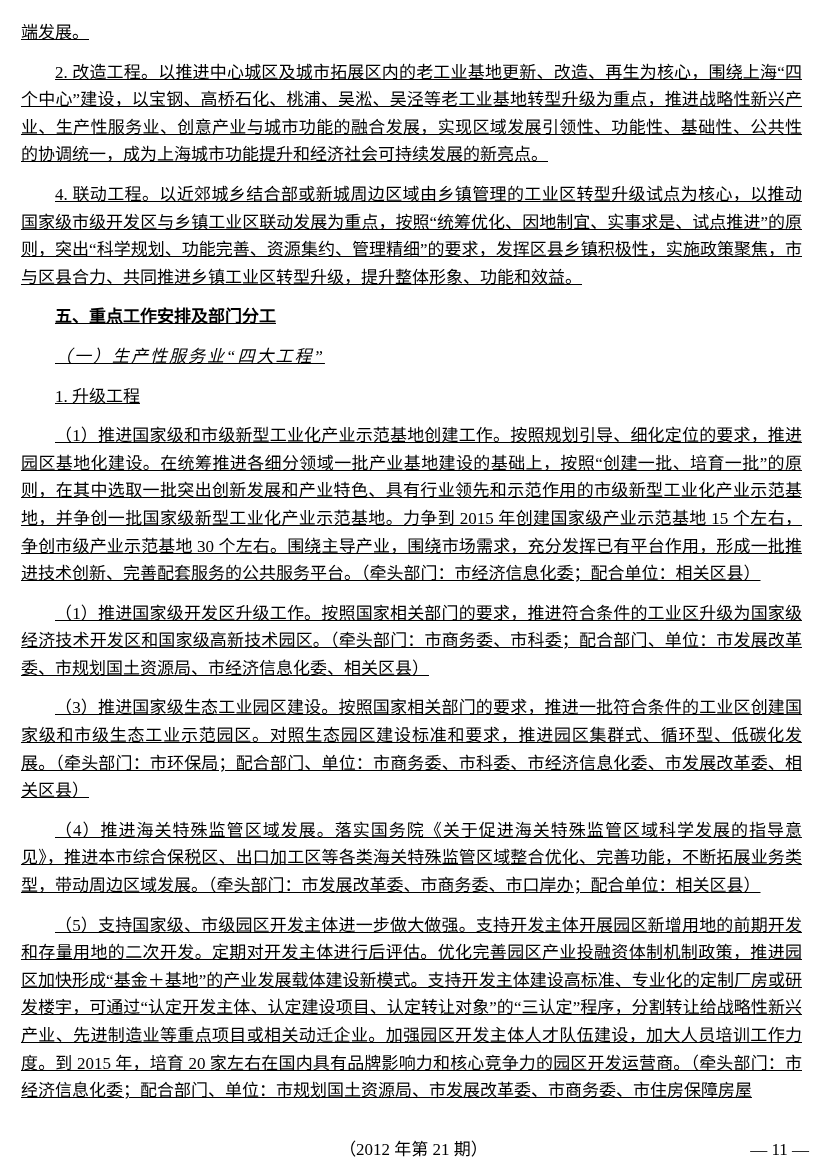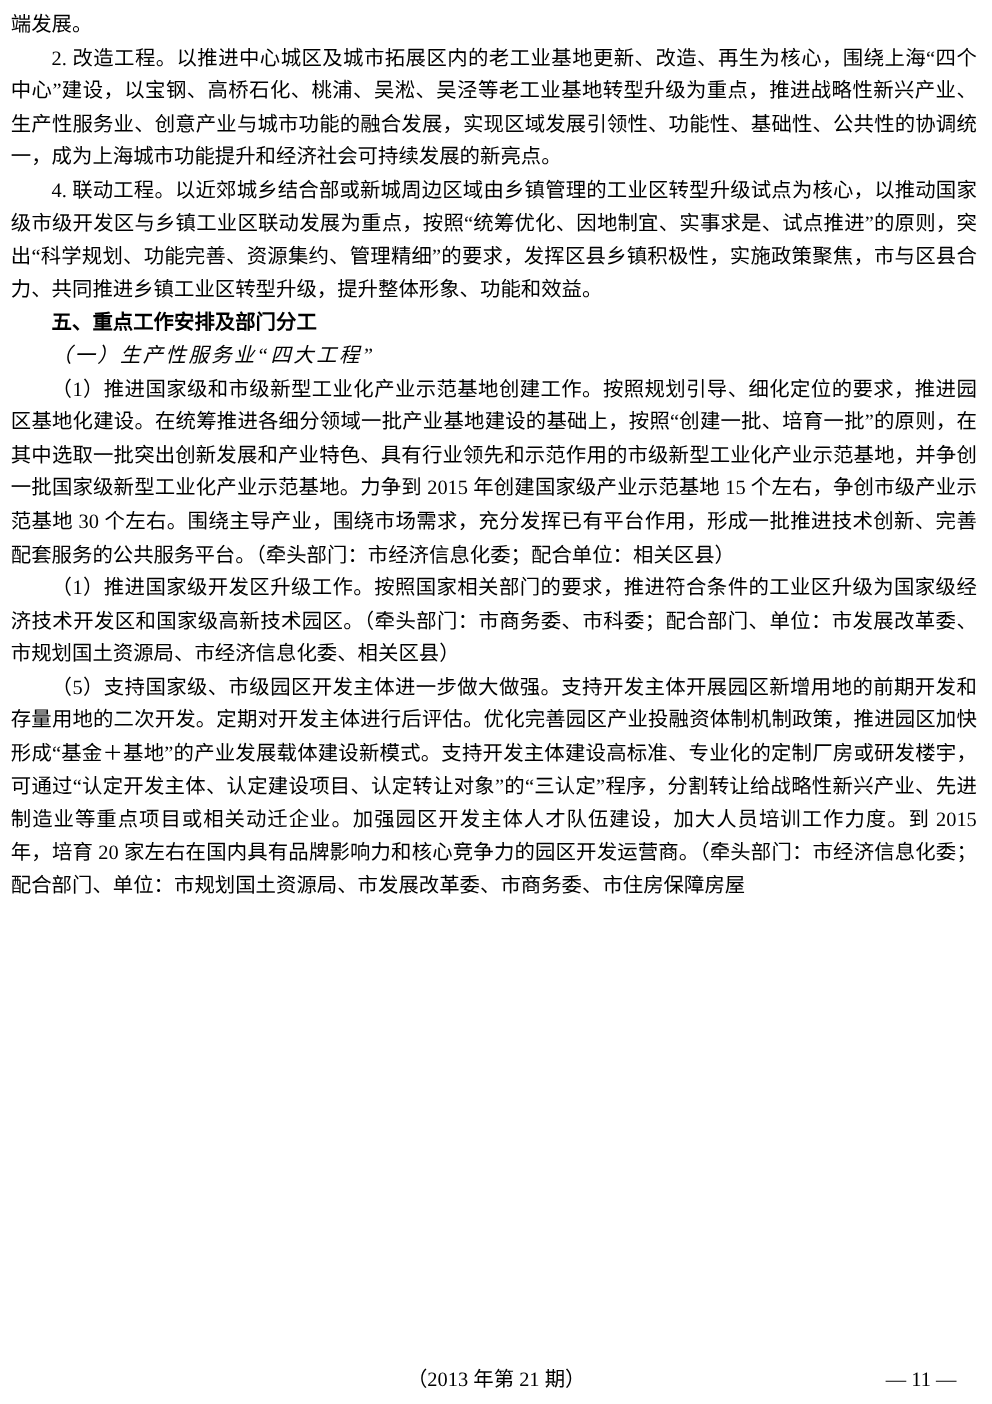--- a/index.html
+++ b/index.html
@@ -14,25 +14,26 @@
     height: 1170px;
     background: #ffffff;
     color: #000000;
     font-family: "Liberation Serif", "DejaVu Serif", serif;
     font-size: 17px;
     line-height: 27.6px;
     overflow: hidden;
     padding: 7px 13px 0 9px;
   }
   .content p {
-    margin: 0;
+    margin: 12px;
     padding: 0;
     text-align: justify;
     text-justify: inter-ideograph;
     word-break: break-all;
+    text-decoration: underline;
   }
   .content p.body,
   .content p.heading-bold,
   .content p.heading-kaiti {
     text-indent: 2em;
   }
   .content p.plain {
     text-indent: 0;
   }
   .content p.heading-bold {
@@ -50,35 +51,38 @@
     bottom: 6px;
     height: 28px;
     line-height: 28px;
     text-align: center;
   }
   .footer .issue {
     display: inline-block;
   }
   .footer .pagenum {
     position: absolute;
-    right: 30px;
+    right: 18px;
     top: 0;
   }
 </style>
 </head>
 <body>
 
 <div class="page">
   <div class="content">
       <p class="plain">端发展。</p>
       <p class="body">2. 改造工程。以推进中心城区及城市拓展区内的老工业基地更新、改造、再生为核心，围绕上海“四个中心”建设，以宝钢、高桥石化、桃浦、吴淞、吴泾等老工业基地转型升级为重点，推进战略性新兴产业、生产性服务业、创意产业与城市功能的融合发展，实现区域发展引领性、功能性、基础性、公共性的协调统一，成为上海城市功能提升和经济社会可持续发展的新亮点。</p>
       <p class="body">4. 联动工程。以近郊城乡结合部或新城周边区域由乡镇管理的工业区转型升级试点为核心，以推动国家级市级开发区与乡镇工业区联动发展为重点，按照“统筹优化、因地制宜、实事求是、试点推进”的原则，突出“科学规划、功能完善、资源集约、管理精细”的要求，发挥区县乡镇积极性，实施政策聚焦，市与区县合力、共同推进乡镇工业区转型升级，提升整体形象、功能和效益。</p>
       <p class="heading-bold">五、重点工作安排及部门分工</p>
       <p class="heading-kaiti">（一）生产性服务业“四大工程”</p>
+      <p class="body">1. 升级工程</p>
       <p class="body">（1）推进国家级和市级新型工业化产业示范基地创建工作。按照规划引导、细化定位的要求，推进园区基地化建设。在统筹推进各细分领域一批产业基地建设的基础上，按照“创建一批、培育一批”的原则，在其中选取一批突出创新发展和产业特色、具有行业领先和示范作用的市级新型工业化产业示范基地，并争创一批国家级新型工业化产业示范基地。力争到 2015 年创建国家级产业示范基地 15 个左右，争创市级产业示范基地 30 个左右。围绕主导产业，围绕市场需求，充分发挥已有平台作用，形成一批推进技术创新、完善配套服务的公共服务平台。（牵头部门：市经济信息化委；配合单位：相关区县）</p>
       <p class="body">（1）推进国家级开发区升级工作。按照国家相关部门的要求，推进符合条件的工业区升级为国家级经济技术开发区和国家级高新技术园区。（牵头部门：市商务委、市科委；配合部门、单位：市发展改革委、市规划国土资源局、市经济信息化委、相关区县）</p>
+      <p class="body">（3）推进国家级生态工业园区建设。按照国家相关部门的要求，推进一批符合条件的工业区创建国家级和市级生态工业示范园区。对照生态园区建设标准和要求，推进园区集群式、循环型、低碳化发展。（牵头部门：市环保局；配合部门、单位：市商务委、市科委、市经济信息化委、市发展改革委、相关区县）</p>
+      <p class="body">（4）推进海关特殊监管区域发展。落实国务院《关于促进海关特殊监管区域科学发展的指导意见》，推进本市综合保税区、出口加工区等各类海关特殊监管区域整合优化、完善功能，不断拓展业务类型，带动周边区域发展。（牵头部门：市发展改革委、市商务委、市口岸办；配合单位：相关区县）</p>
       <p class="body">（5）支持国家级、市级园区开发主体进一步做大做强。支持开发主体开展园区新增用地的前期开发和存量用地的二次开发。定期对开发主体进行后评估。优化完善园区产业投融资体制机制政策，推进园区加快形成“基金＋基地”的产业发展载体建设新模式。支持开发主体建设高标准、专业化的定制厂房或研发楼宇，可通过“认定开发主体、认定建设项目、认定转让对象”的“三认定”程序，分割转让给战略性新兴产业、先进制造业等重点项目或相关动迁企业。加强园区开发主体人才队伍建设，加大人员培训工作力度。到 2015 年，培育 20 家左右在国内具有品牌影响力和核心竞争力的园区开发运营商。（牵头部门：市经济信息化委；配合部门、单位：市规划国土资源局、市发展改革委、市商务委、市住房保障房屋</p>
     </div>
   <div class="footer">
-    <span class="issue">（2013 年第 21 期）</span>
+    <span class="issue">（2012 年第 21 期）</span>
     <span class="pagenum">—  11  —</span>
   </div>
 </div>
 
 </body></html>

